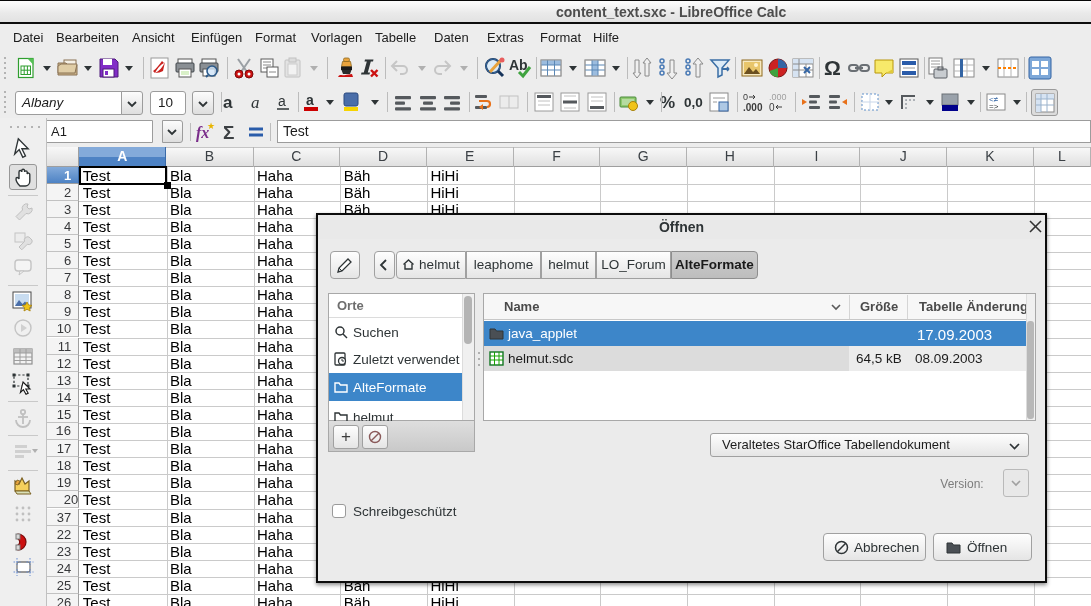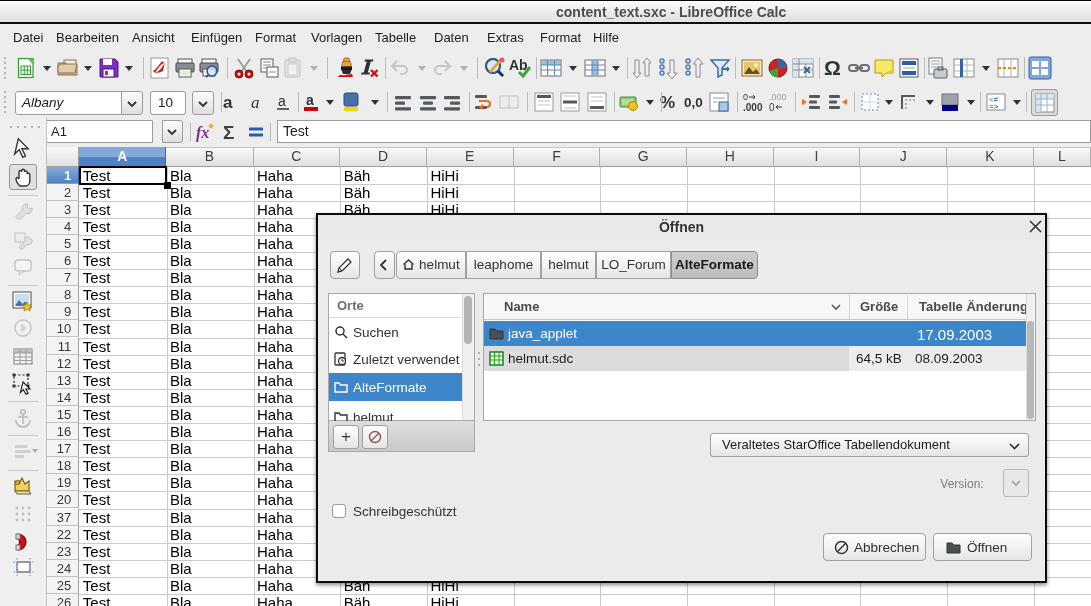--- a/index.html
+++ b/index.html
@@ -599,21 +599,21 @@
 <div class="abs" style="left:343.7px;top:388.8px;width:80px;height:17.1px;font-size:15px;color:#000;line-height:18.1px;white-space:nowrap;">Bäh</div>
 <div class="abs" style="left:430.4px;top:388.8px;width:80px;height:17.1px;font-size:15px;color:#000;line-height:18.1px;white-space:nowrap;">HiHi</div>
 <div class="abs" style="left:79.3px;top:423.00000000000006px;width:1011.7px;height:1px;background:#cacaca;"></div>
 <div class="abs" style="left:47px;top:405.90000000000003px;width:32.3px;height:17.1px;background:#f4f4f4;border-right:1px solid #9e9e9e;border-bottom:1px solid #c2c2c2;font-size:13px;color:#37383a;text-align:right;line-height:17.1px;padding-right:7px;">15</div>
 <div class="abs" style="left:82.8px;top:405.90000000000003px;width:80px;height:17.1px;font-size:15px;color:#000;line-height:18.1px;white-space:nowrap;">Test</div>
 <div class="abs" style="left:170.0px;top:405.90000000000003px;width:80px;height:17.1px;font-size:15px;color:#000;line-height:18.1px;white-space:nowrap;">Bla</div>
 <div class="abs" style="left:257.0px;top:405.90000000000003px;width:80px;height:17.1px;font-size:15px;color:#000;line-height:18.1px;white-space:nowrap;">Haha</div>
 <div class="abs" style="left:343.7px;top:405.90000000000003px;width:80px;height:17.1px;font-size:15px;color:#000;line-height:18.1px;white-space:nowrap;">Bäh</div>
 <div class="abs" style="left:430.4px;top:405.90000000000003px;width:80px;height:17.1px;font-size:15px;color:#000;line-height:18.1px;white-space:nowrap;">HiHi</div>
 <div class="abs" style="left:79.3px;top:440.1px;width:1011.7px;height:1px;background:#cacaca;"></div>
-<div class="abs" style="left:47px;top:423.0px;width:32.3px;height:17.1px;background:#f4f4f4;border-right:1px solid #9e9e9e;border-bottom:1px solid #c2c2c2;font-size:13px;color:#37383a;text-align:right;line-height:17.1px;padding-right:7px;">16</div>
+<div class="abs" style="left:47px;top:423.0px;width:32.3px;height:17.1px;background:#f4f4f4;border-right:1px solid #9e9e9e;border-bottom:1px solid #c2c2c2;font-size:13px;color:#37383a;text-align:right;line-height:17.1px;padding-right:7px;font-family:Liberation Mono, monospace;">16</div>
 <div class="abs" style="left:82.8px;top:423.0px;width:80px;height:17.1px;font-size:15px;color:#000;line-height:18.1px;white-space:nowrap;">Test</div>
 <div class="abs" style="left:170.0px;top:423.0px;width:80px;height:17.1px;font-size:15px;color:#000;line-height:18.1px;white-space:nowrap;">Bla</div>
 <div class="abs" style="left:257.0px;top:423.0px;width:80px;height:17.1px;font-size:15px;color:#000;line-height:18.1px;white-space:nowrap;">Haha</div>
 <div class="abs" style="left:343.7px;top:423.0px;width:80px;height:17.1px;font-size:15px;color:#000;line-height:18.1px;white-space:nowrap;">Bäh</div>
 <div class="abs" style="left:430.4px;top:423.0px;width:80px;height:17.1px;font-size:15px;color:#000;line-height:18.1px;white-space:nowrap;">HiHi</div>
 <div class="abs" style="left:79.3px;top:457.20000000000005px;width:1011.7px;height:1px;background:#cacaca;"></div>
 <div class="abs" style="left:47px;top:440.1px;width:32.3px;height:17.1px;background:#f4f4f4;border-right:1px solid #9e9e9e;border-bottom:1px solid #c2c2c2;font-size:13px;color:#37383a;text-align:right;line-height:17.1px;padding-right:7px;">17</div>
 <div class="abs" style="left:82.8px;top:440.1px;width:80px;height:17.1px;font-size:15px;color:#000;line-height:18.1px;white-space:nowrap;">Test</div>
 <div class="abs" style="left:170.0px;top:440.1px;width:80px;height:17.1px;font-size:15px;color:#000;line-height:18.1px;white-space:nowrap;">Bla</div>
 <div class="abs" style="left:257.0px;top:440.1px;width:80px;height:17.1px;font-size:15px;color:#000;line-height:18.1px;white-space:nowrap;">Haha</div>
@@ -627,21 +627,21 @@
 <div class="abs" style="left:343.7px;top:457.20000000000005px;width:80px;height:17.1px;font-size:15px;color:#000;line-height:18.1px;white-space:nowrap;">Bäh</div>
 <div class="abs" style="left:430.4px;top:457.20000000000005px;width:80px;height:17.1px;font-size:15px;color:#000;line-height:18.1px;white-space:nowrap;">HiHi</div>
 <div class="abs" style="left:79.3px;top:491.40000000000003px;width:1011.7px;height:1px;background:#cacaca;"></div>
 <div class="abs" style="left:47px;top:474.3px;width:32.3px;height:17.1px;background:#f4f4f4;border-right:1px solid #9e9e9e;border-bottom:1px solid #c2c2c2;font-size:13px;color:#37383a;text-align:right;line-height:17.1px;padding-right:7px;">19</div>
 <div class="abs" style="left:82.8px;top:474.3px;width:80px;height:17.1px;font-size:15px;color:#000;line-height:18.1px;white-space:nowrap;">Test</div>
 <div class="abs" style="left:170.0px;top:474.3px;width:80px;height:17.1px;font-size:15px;color:#000;line-height:18.1px;white-space:nowrap;">Bla</div>
 <div class="abs" style="left:257.0px;top:474.3px;width:80px;height:17.1px;font-size:15px;color:#000;line-height:18.1px;white-space:nowrap;">Haha</div>
 <div class="abs" style="left:343.7px;top:474.3px;width:80px;height:17.1px;font-size:15px;color:#000;line-height:18.1px;white-space:nowrap;">Bäh</div>
 <div class="abs" style="left:430.4px;top:474.3px;width:80px;height:17.1px;font-size:15px;color:#000;line-height:18.1px;white-space:nowrap;">HiHi</div>
 <div class="abs" style="left:79.3px;top:508.50000000000006px;width:1011.7px;height:1px;background:#cacaca;"></div>
-<div class="abs" style="left:47px;top:491.40000000000003px;width:32.3px;height:17.1px;background:#f4f4f4;border-right:1px solid #9e9e9e;border-bottom:1px solid #c2c2c2;font-size:13px;color:#37383a;text-align:right;line-height:17.1px;padding-right:7px;">20</div>
+<div class="abs" style="left:47px;top:491.40000000000003px;width:32.3px;height:17.1px;background:#f4f4f4;border-right:1px solid #9e9e9e;border-bottom:1px solid #c2c2c2;font-size:13px;color:#37383a;text-align:right;line-height:17.1px;">20</div>
 <div class="abs" style="left:82.8px;top:491.40000000000003px;width:80px;height:17.1px;font-size:15px;color:#000;line-height:18.1px;white-space:nowrap;">Test</div>
 <div class="abs" style="left:170.0px;top:491.40000000000003px;width:80px;height:17.1px;font-size:15px;color:#000;line-height:18.1px;white-space:nowrap;">Bla</div>
 <div class="abs" style="left:257.0px;top:491.40000000000003px;width:80px;height:17.1px;font-size:15px;color:#000;line-height:18.1px;white-space:nowrap;">Haha</div>
 <div class="abs" style="left:343.7px;top:491.40000000000003px;width:80px;height:17.1px;font-size:15px;color:#000;line-height:18.1px;white-space:nowrap;">Bäh</div>
 <div class="abs" style="left:430.4px;top:491.40000000000003px;width:80px;height:17.1px;font-size:15px;color:#000;line-height:18.1px;white-space:nowrap;">HiHi</div>
 <div class="abs" style="left:79.3px;top:525.6px;width:1011.7px;height:1px;background:#cacaca;"></div>
 <div class="abs" style="left:47px;top:508.5px;width:32.3px;height:17.1px;background:#f4f4f4;border-right:1px solid #9e9e9e;border-bottom:1px solid #c2c2c2;font-size:13px;color:#37383a;text-align:right;line-height:17.1px;padding-right:7px;">37</div>
 <div class="abs" style="left:82.8px;top:508.5px;width:80px;height:17.1px;font-size:15px;color:#000;line-height:18.1px;white-space:nowrap;">Test</div>
 <div class="abs" style="left:170.0px;top:508.5px;width:80px;height:17.1px;font-size:15px;color:#000;line-height:18.1px;white-space:nowrap;">Bla</div>
 <div class="abs" style="left:257.0px;top:508.5px;width:80px;height:17.1px;font-size:15px;color:#000;line-height:18.1px;white-space:nowrap;">Haha</div>

